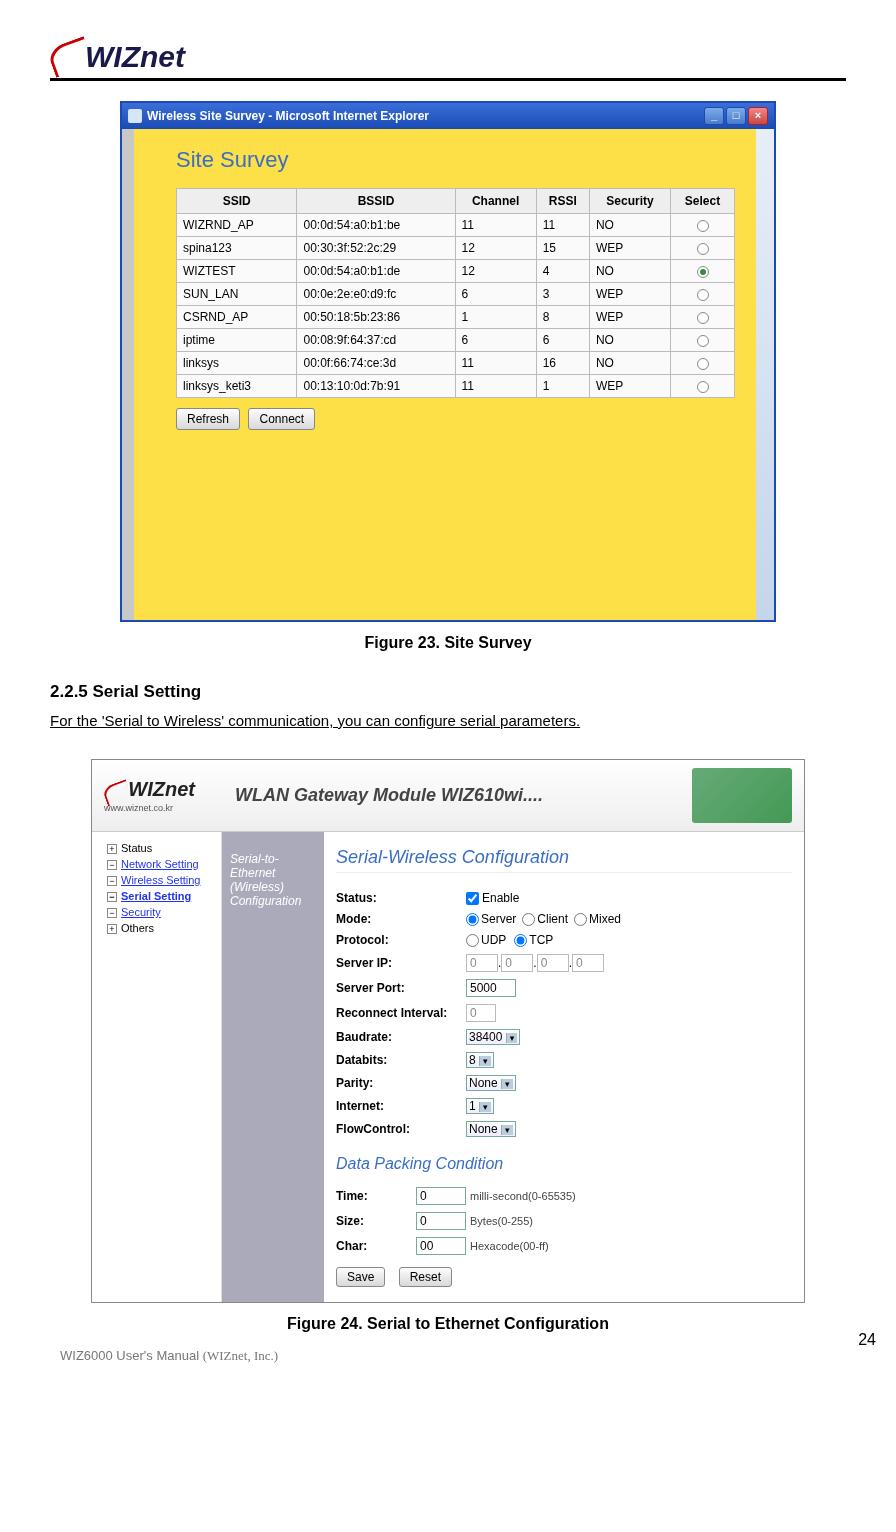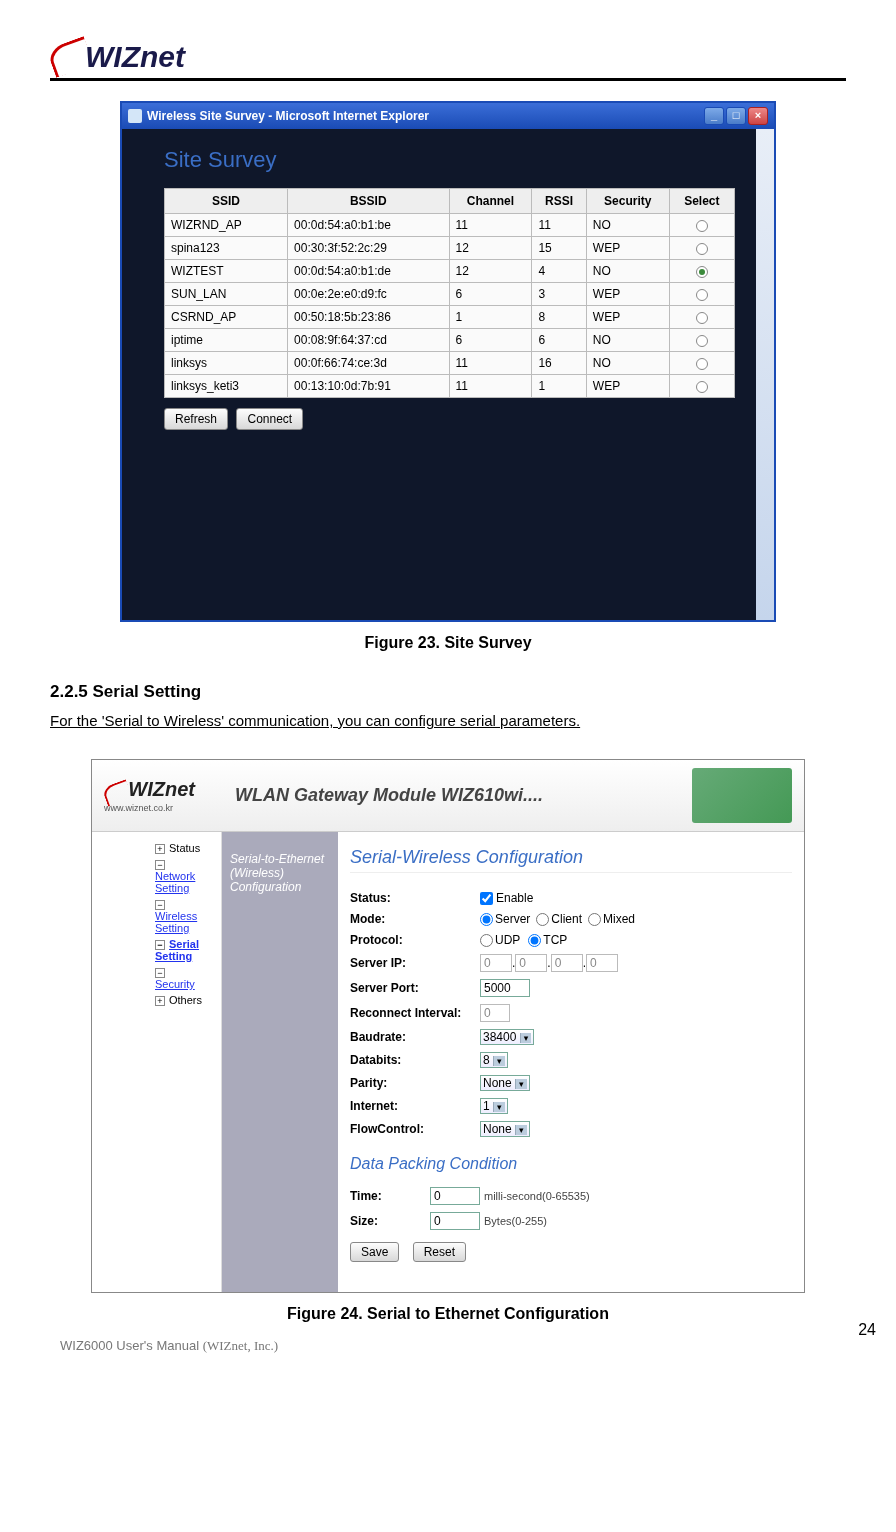--- a/index.html
+++ b/index.html
@@ -10,21 +10,21 @@
   .logo-text { font-family: Arial; font-weight: bold; font-style: italic; font-size: 30px; color: #1a1a4a; }
   
   
   .screenshot1 { width: 656px; margin: 0 auto; border: 2px solid #1a4bb5; background: #c8c8c8; }
   .titlebar { background: linear-gradient(to bottom, #3b6ed8, #1a4bb5); color: #fff; padding: 4px 6px; display: flex; align-items: center; font-size: 12px; font-weight: bold; }
   .titlebar-icon { width: 14px; height: 14px; background: #d4e6f8; margin-right: 5px; border-radius: 2px; }
   .titlebar-title { flex: 1; }
   .winbtns { display: flex; gap: 2px; }
   .winbtn { width: 20px; height: 18px; background: linear-gradient(#7daae8,#4a7cc9); border: 1px solid #1a4bb5; border-radius: 3px; font-size: 11px; color: #fff; text-align: center; line-height: 14px; }
   .winbtn.close { background: linear-gradient(#e88,#c44); border-color:#a22; }
-  .survey-body { background: #0f172a; padding: 18px 21px 10px 42px; }
+  .survey-body { background: #fde047; padding: 18px 21px 10px 42px; margin-left: 12px; }
   .survey-title { color: #3a6ec5; font-size: 22px; font-family: Arial; margin-bottom: 15px; }
   .survey-table { width: 100%; border-collapse: collapse; background: #fff; font-size: 12px; }
   .survey-table th { background: #eee; border: 1px solid #bbb; padding: 5px 4px; font-weight: bold; }
   .survey-table td { border: 1px solid #bbb; padding: 4px 6px; background: #fafafa; }
   .radio-cell { text-align: center; }
   .radio-dot { display:inline-block; width:12px; height:12px; border:1px solid #888; border-radius:50%; background:#fff; vertical-align:middle;}
   .radio-dot.sel::after { content:""; display:block; width:6px; height:6px; background:#3a8a3a; border-radius:50%; margin:2px auto 0;}
   .survey-btns { margin-top: 10px; }
   .survey-btns button { background: linear-gradient(#fdfdfd,#d8d8d8); border:1px solid #888; border-radius:3px; padding:3px 10px; font-size:12px; margin-right:4px;}
   .scrollbar-right { width:18px; background: linear-gradient(#e8eef7,#c5d5ec); }
@@ -36,24 +36,24 @@
   
   
   .screenshot2 { width: 714px; margin: 0 auto; border: 1px solid #888; background:#fff; font-size:12px;}
   .ss2-header { background: linear-gradient(#fff,#eee); padding: 8px 12px; display:flex; align-items:center; border-bottom:1px solid #ccc; position:relative;}
   .ss2-logo { font-weight:bold; font-style:italic; font-size:20px; color:#222;}
   .ss2-url { font-size:9px; color:#555; display:block;}
   .ss2-banner { flex:1; text-align:left; padding-left:40px; font-style:italic; font-weight:bold; font-size:18px; color:#444;}
   .ss2-pcb { width:100px; height:55px; background: linear-gradient(135deg,#6a7,#495); border-radius:3px; }
   .ss2-body { display:flex; min-height: 460px;}
   .ss2-nav { width:130px; padding: 8px 6px; font-size:11px; border-right:1px solid #ddd;}
-  .ss2-nav-item { padding:2px 9px; color:#23e; text-decoration:underline; cursor:pointer;margin-left:48px;}
+  .ss2-nav-item { padding:2px 9px; color:#23e; text-decoration:underline; cursor:pointer;}
   .ss2-nav-item.plain { color:#000; text-decoration:none;}
   .ss2-nav-item .pm { display:inline-block; width:10px; height:10px; border:1px solid #888; text-align:center; line-height:9px; font-size:9px; margin-right:4px; text-decoration:none; color:#000;}
-  .ss2-mid { width: 116px; background:#aab; color:#fff; font-style:italic; padding: 20px 8px; font-size:12px;}
+  .ss2-mid { width: 102px; background:#aab; color:#fff; font-style:italic; padding: 20px 8px; font-size:12px;}
   .ss2-main { flex:1; padding: 15px 12px;}
   .ss2-h { color:#3a6ec5; font-size:18px; font-style:italic; margin-bottom: 18px; border-bottom: 1px solid #eee; padding-bottom:4px;}
   .frow { display:flex; align-items:center; margin-bottom: 7px; font-size:12px;}
   .flabel { width: 130px; font-weight:bold;}
   .finput { border:1px solid #7a9; padding:1px 3px; font-size:12px; }
   .fselect { border:1px solid #7a9; padding:0 2px; font-size:12px; background: linear-gradient(#fff,#eef);}
   .fsel-arrow{ background:#bcd; padding:0 3px; font-size:9px; border-left:1px solid #9ab;}
   .ipbox { width:32px; border:1px solid #bbb; padding:1px 3px; font-size:12px; color:#888;}
   .ss2-h2 { color:#3a6ec5; font-size:16px; font-style:italic; margin: 18px 0 14px;}
   .ss2-btns button{ background: linear-gradient(#fdfdfd,#d8d8d8); border:1px solid #888; border-radius:3px; padding:2px 10px; font-size:12px; margin-right:10px;}
@@ -267,20 +267,25 @@
         <div class="frow">
             <span class="flabel" style="width:80px;">Time:</span>
           <input class="finput" style="width: 50px;" value="0">
             <span class="hint">milli-second(0-65535)</span>
           </div>
         <div class="frow">
             <span class="flabel" style="width:80px;">Size:</span>
           <input class="finput" style="width: 50px;" value="0">
             <span class="hint">Bytes(0-255)</span>
           </div>
+        <div class="frow">
+            <span class="flabel" style="width:80px;">Char:</span>
+          <input class="finput" style="width: 50px;" value="00">
+            <span class="hint">Hexacode(00-ff)</span>
+          </div>
         <div class="ss2-btns" style="margin-top:12px;">
           <button>Save</button>
           <button>Reset</button>
         </div>
       </div>
     </div>
   </div>
 
   <div class="caption" style="margin-bottom:10px;">Figure 24. Serial to Ethernet Configuration</div>
 

